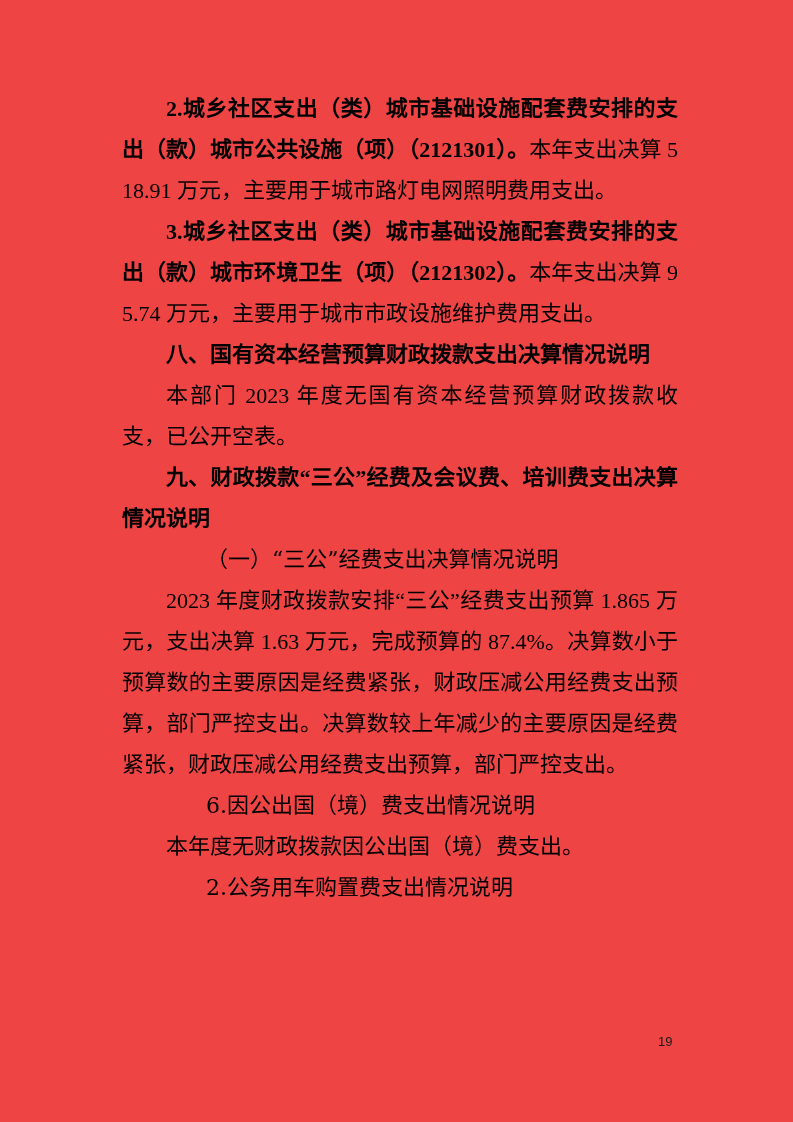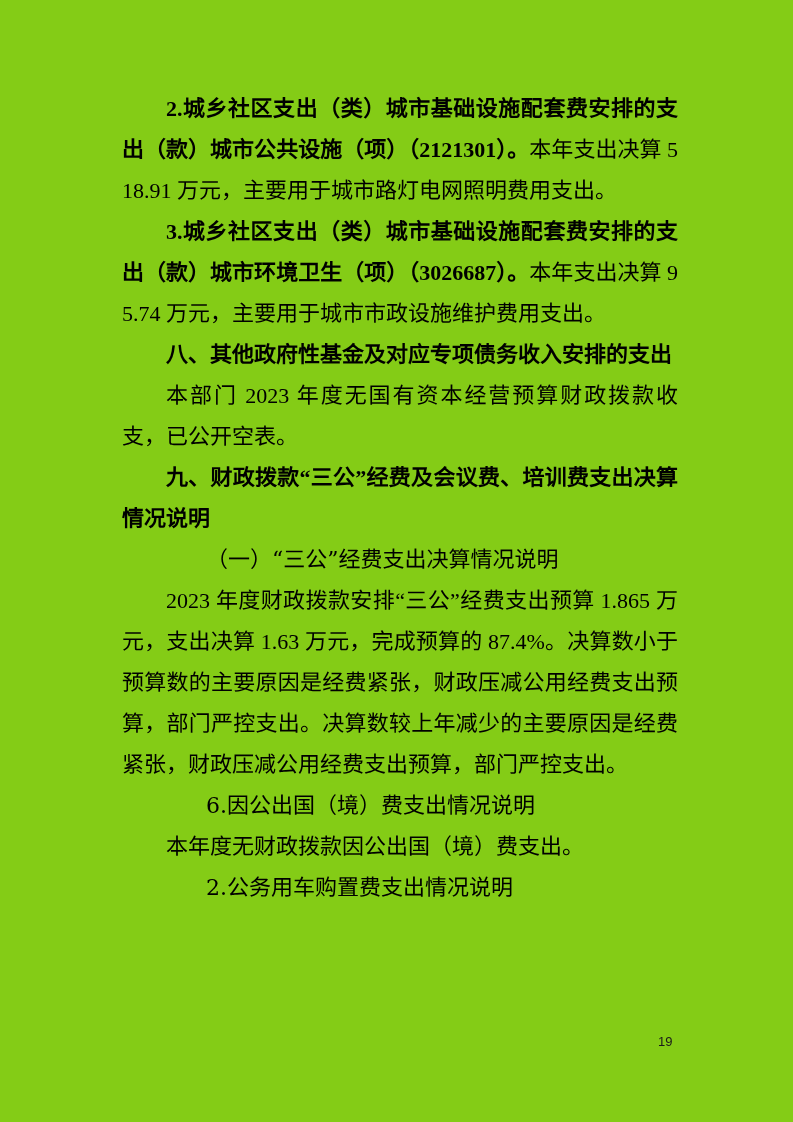--- a/index.html
+++ b/index.html
@@ -4,21 +4,21 @@
 <style>
   html, body {
     margin: 0;
     padding: 0;
     background: #ffffff;
   }
   .page {
     position: relative;
     width: 793px;
     height: 1122px;
-    background: #84cc16;
+    background: #ef4444;
     overflow: hidden;
     font-family: "Liberation Serif", serif;
     color: #000000;
   }
   .content {
     position: absolute;
     left: 122px;
     top: 88px;
     width: 556px;
   }
@@ -51,22 +51,22 @@
     font-family: "Liberation Sans", sans-serif;
     color: #1a1a1a;
   }
 </style>
 </head>
 <body>
 
 <div class="page">
   <div class="content">
       <p class="para body-paragraph"><span class="run-bold">2.城乡社区支出（类）城市基础设施配套费安排的支出（款）城市公共设施（项）（2121301）。</span><span class="run-regular">本年支出决算 518.91 万元，主要用于城市路灯电网照明费用支出。</span></p>
-      <p class="para body-paragraph"><span class="run-bold">3.城乡社区支出（类）城市基础设施配套费安排的支出（款）城市环境卫生（项）（3026687）。</span><span class="run-regular">本年支出决算 95.74 万元，主要用于城市市政设施维护费用支出。</span></p>
-      <p class="para section-heading"><span class="run-bold">八、其他政府性基金及对应专项债务收入安排的支出</span></p>
+      <p class="para body-paragraph"><span class="run-bold">3.城乡社区支出（类）城市基础设施配套费安排的支出（款）城市环境卫生（项）（2121302）。</span><span class="run-regular">本年支出决算 95.74 万元，主要用于城市市政设施维护费用支出。</span></p>
+      <p class="para section-heading"><span class="run-bold">八、国有资本经营预算财政拨款支出决算情况说明</span></p>
       <p class="para body-paragraph"><span class="run-regular">本部门 2023 年度无国有资本经营预算财政拨款收支，已公开空表。</span></p>
       <p class="para section-heading"><span class="run-bold">九、财政拨款“三公”经费及会议费、培训费支出决算情况说明</span></p>
       <p class="para sub-heading"><span class="run-kai">（一）“三公”经费支出决算情况说明</span></p>
       <p class="para body-paragraph"><span class="run-regular">2023 年度财政拨款安排“三公”经费支出预算 1.865 万元，支出决算 1.63 万元，完成预算的 87.4%。决算数小于预算数的主要原因是经费紧张，财政压减公用经费支出预算，部门严控支出。决算数较上年减少的主要原因是经费紧张，财政压减公用经费支出预算，部门严控支出。</span></p>
       <p class="para sub-heading"><span class="run-kai">6.因公出国（境）费支出情况说明</span></p>
       <p class="para body-paragraph"><span class="run-regular">本年度无财政拨款因公出国（境）费支出。</span></p>
       <p class="para sub-heading"><span class="run-kai">2.公务用车购置费支出情况说明</span></p>
     </div>
   <div class="page-number">19</div>
 </div>

